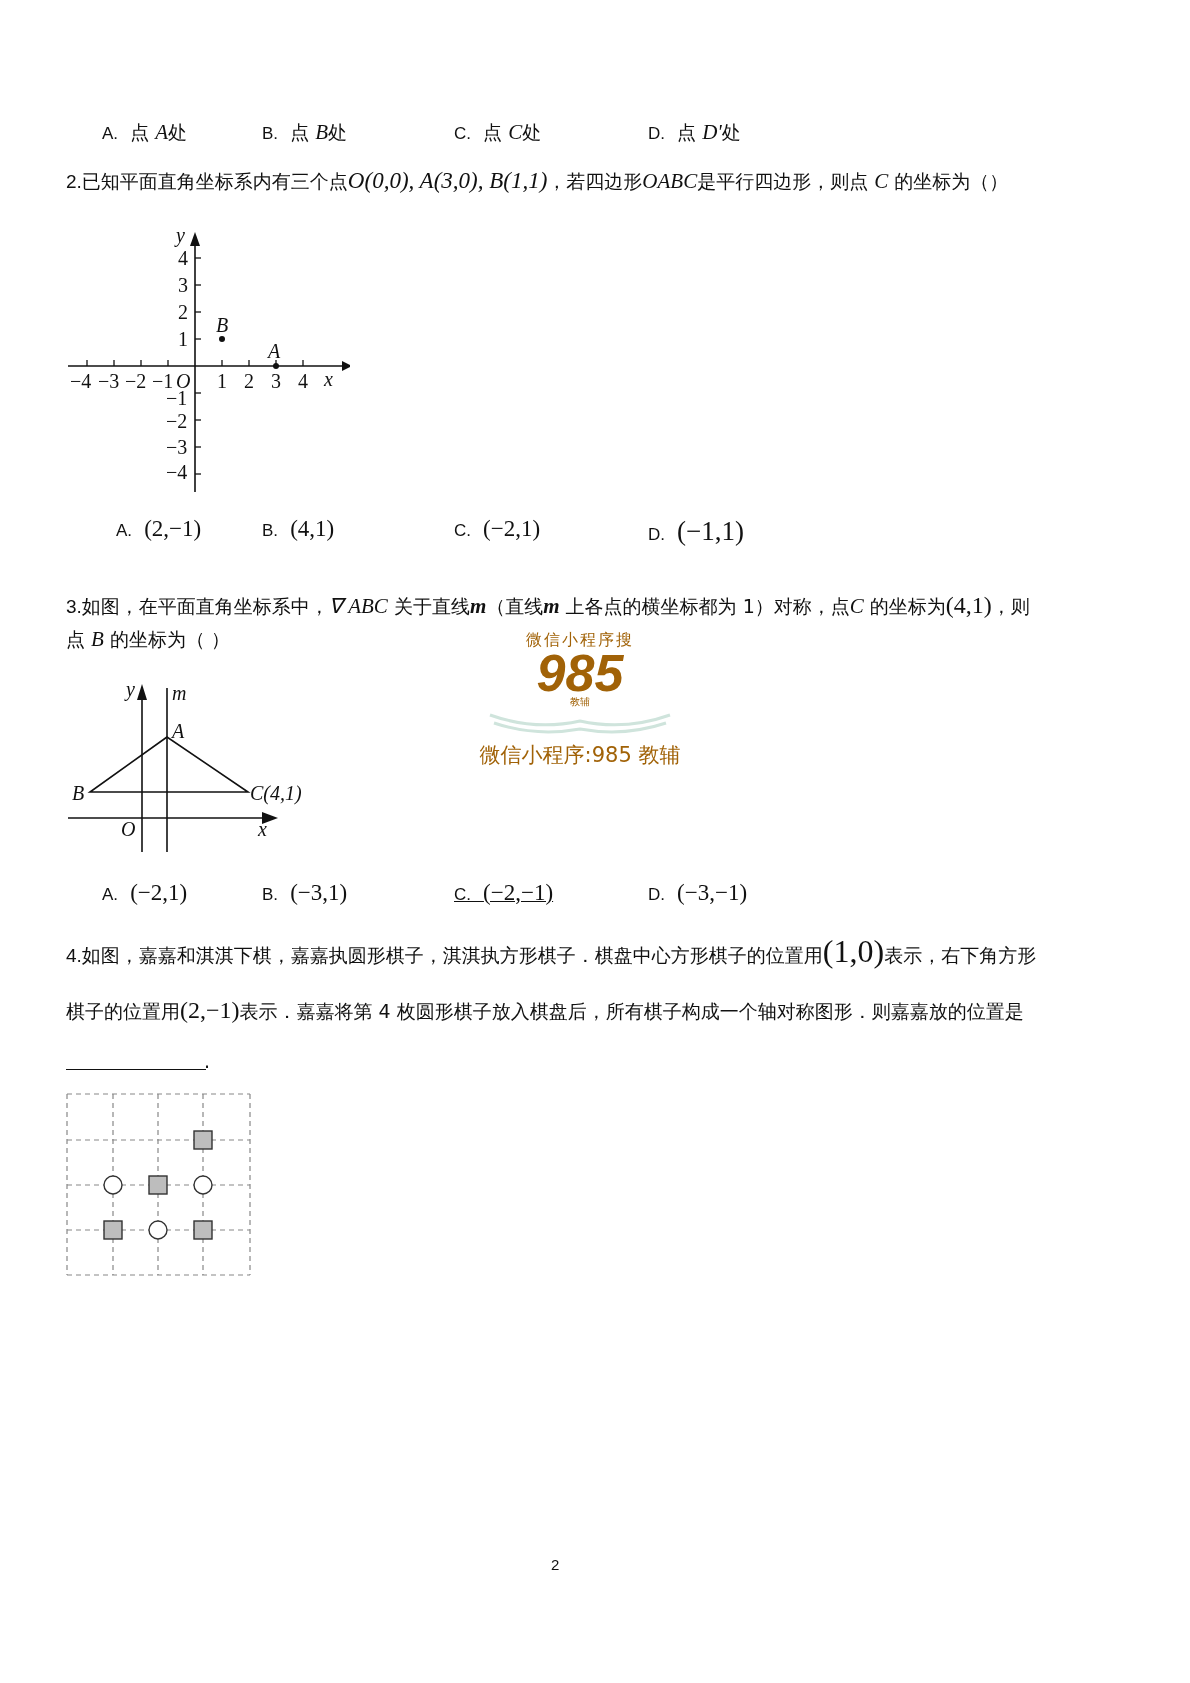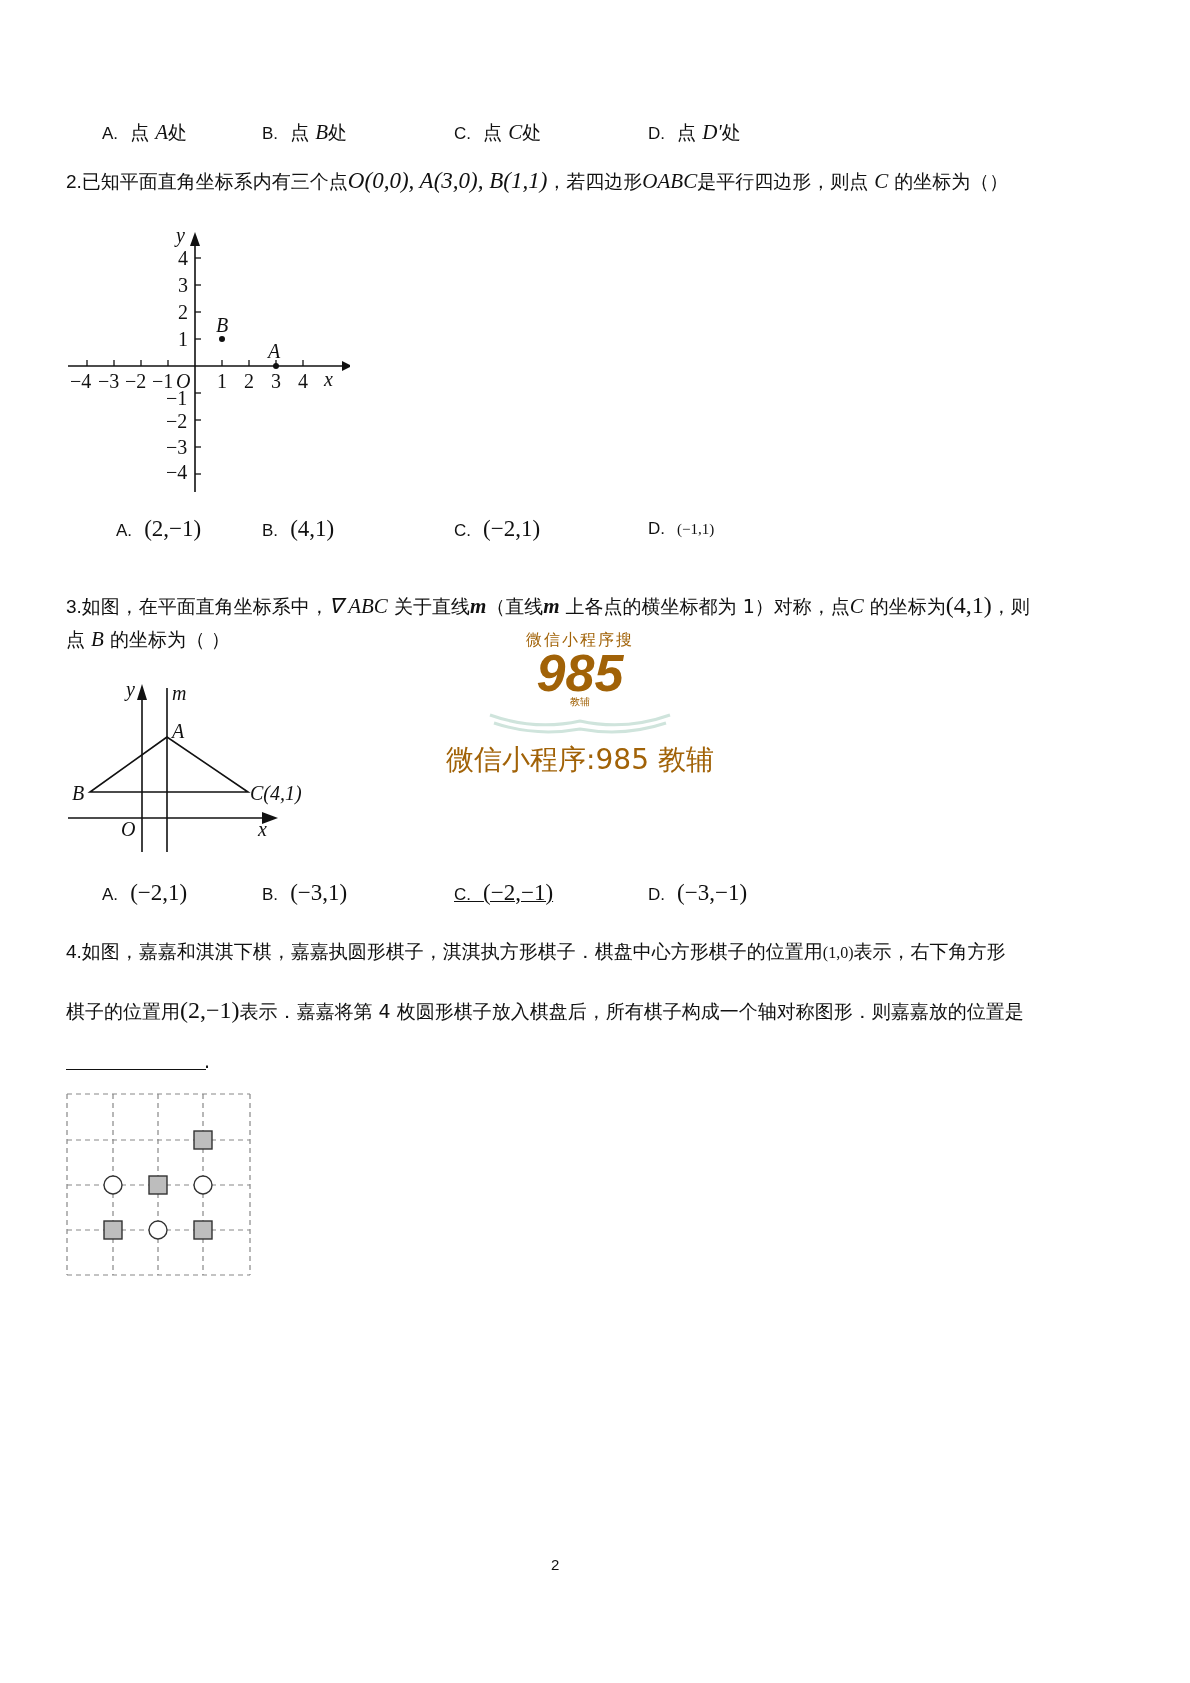--- a/index.html
+++ b/index.html
@@ -108,21 +108,21 @@
 <div class="opt" style="left:262px; top:516px;">
   <span class="opt-label">B.</span>&nbsp;
   <span class="mathr" style="font-size:23px">(4,1)</span>
 </div>
 <div class="opt" style="left:454px; top:516px;">
   <span class="opt-label">C.</span>&nbsp;
   <span class="mathr" style="font-size:23px">(−2,1)</span>
 </div>
 <div class="opt" style="left:648px; top:516px;">
   <span class="opt-label">D.</span>&nbsp;
-  <span class="mathr" style="font-size:15px">(−1,1)</span>
+  <span class="mathr" style="font-size:27px">(−1,1)</span>
 </div>
 
 <div class="line" style="left:66px; top:592px;">
   <span class="num">3.</span><span>如图，在平面直角坐标系中，</span><span class="math">∇ ABC</span>
   <span>关于直线</span><span class="math" style="font-weight:bold">m</span><span>（直线</span><span class="math" style="font-weight:bold">m</span>
   <span>上各点的横坐标都为 1）对称，点</span><span class="math">C</span>
   <span>的坐标为</span><span class="mathr" style="font-size:24px">(4,1)</span><span>，则</span>
 </div>
 <div class="line" style="left:66px; top:626px;">
   <span>点</span>
@@ -131,21 +131,21 @@
 </div>
 
 <div class="watermark" style="left:440px; top:630px; width:280px;">
   <div style="font-size:16px; letter-spacing:2px;">微信小程序搜</div>
   <div style="font-size:52px; font-weight:bold; font-style:italic; line-height:44px; font-family:'Liberation Sans',sans-serif;">985</div>
   <div style="font-size:10px;">教辅</div>
   <svg width="200" height="26" viewBox="0 0 200 26">
     <path d="M10 6 Q55 22 100 12 Q145 22 190 6" stroke="#cfe4dc" stroke-width="3" fill="none"></path>
     <path d="M14 14 Q56 28 100 20 Q144 28 186 14" stroke="#cfe4dc" stroke-width="3" fill="none"></path>
   </svg>
-  <div style="font-size:28px; margin-top:2px;">微信小程序:985 教辅</div>
+  <div style="font-size:21px; margin-top:2px;">微信小程序:985 教辅</div>
 </div>
 
 <svg class="abs" style="left:60px; top:670px;" width="260" height="190" viewBox="0 0 260 190">
 
   <line x1="82" y1="182" x2="82" y2="22" stroke="#111" stroke-width="1.6"></line>
   <polygon points="77,30 82,14 87,30" fill="#111"></polygon>
 
   <line x1="107" y1="182" x2="107" y2="18" stroke="#111" stroke-width="1.6"></line>
 
   <line x1="8" y1="148" x2="212" y2="148" stroke="#111" stroke-width="1.6"></line>
@@ -174,21 +174,21 @@
 <div class="opt" style="left:454px; top:880px;text-decoration:underline;">
   <span class="opt-label">C.</span>&nbsp;
   <span class="mathr" style="font-size:23px">(−2,−1)</span>
 </div>
 <div class="opt" style="left:648px; top:880px;">
   <span class="opt-label">D.</span>&nbsp;
   <span class="mathr" style="font-size:23px">(−3,−1)</span>
 </div>
 
 <div class="line" style="left:66px; top:938px;">
-  <span class="num">4.</span><span>如图，嘉嘉和淇淇下棋，嘉嘉执圆形棋子，淇淇执方形棋子．棋盘中心方形棋子的位置用</span><span class="mathr" style="font-size:16px">(1,0)</span><span>表示，右下角方形</span>
+  <span class="num">4.</span><span>如图，嘉嘉和淇淇下棋，嘉嘉执圆形棋子，淇淇执方形棋子．棋盘中心方形棋子的位置用</span><span class="mathr" style="font-size:32px">(1,0)</span><span>表示，右下角方形</span>
 </div>
 <div class="line" style="left:66px; top:997px;">
   <span>棋子的位置用</span><span class="mathr" style="font-size:24px">(2,−1)</span><span>表示．嘉嘉将第 4 枚圆形棋子放入棋盘后，所有棋子构成一个轴对称图形．则嘉嘉放的位置是</span>
 </div>
 <div class="abs" style="left:66px; top:1068px; width:140px; border-bottom:1.5px solid #111; height:1px;"></div>
 <div class="abs" style="left:204px; top:1050px; font-size:19px;">.</div>
 
 <svg class="abs" style="left:66px; top:1093px;" width="186" height="186" viewBox="0 0 186 186">
   <g stroke="#888" stroke-width="1.2" stroke-dasharray="5,4" fill="none">
     <line x1="1" y1="1" x2="184" y2="1"></line>

